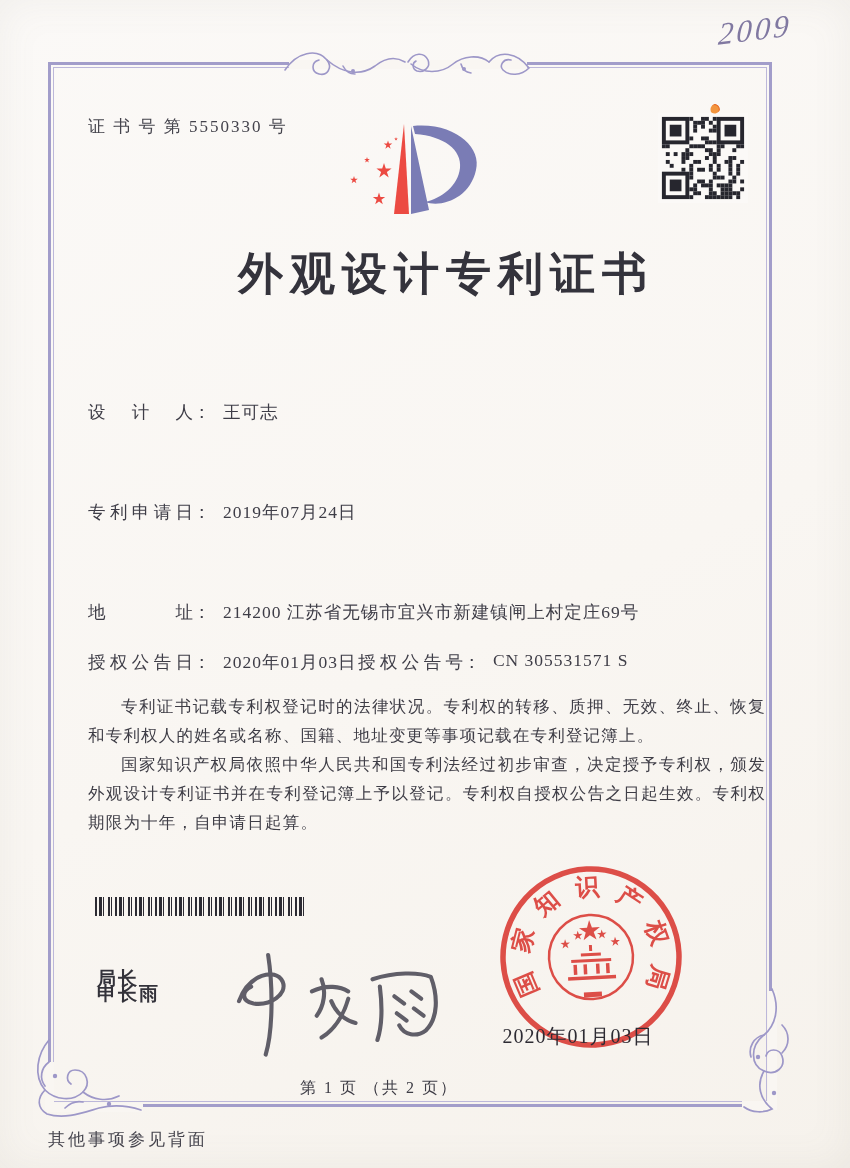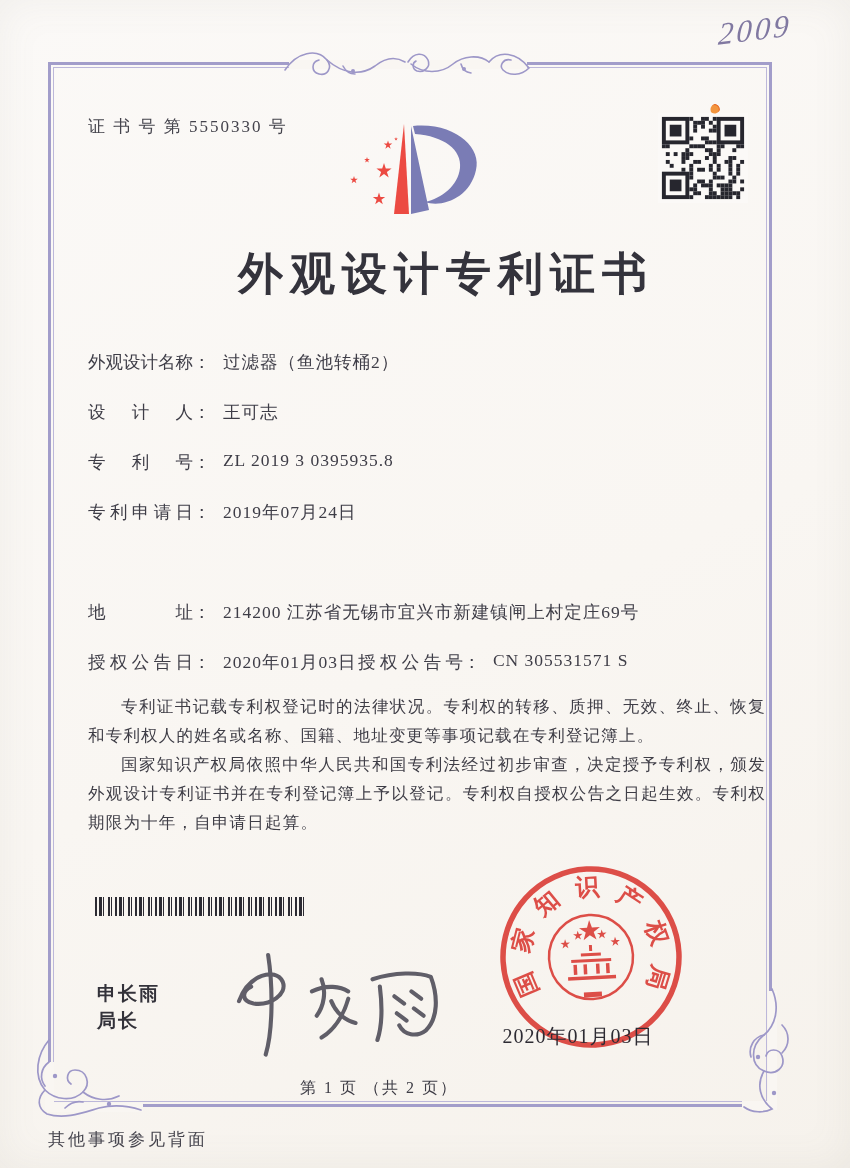--- a/index.html
+++ b/index.html
@@ -61,21 +61,21 @@
         #2c2b33 4px 7px, transparent 7px 8px,
         #2c2b33 8px 9px, transparent 9px 13px,
         #2c2b33 13px 15px, transparent 15px 16px,
         #2c2b33 16px 17px, transparent 17px 20px);
   }
   .commissioner-title,.commissioner-name{
     position:absolute; left:97px; z-index:4;
     font-family:"Liberation Sans","DejaVu Sans",sans-serif;
     font-size:19px; font-weight:600; letter-spacing:2px; color:#33323a;
   }
-  .commissioner-title{top:1008px;}
+  .commissioner-title{top:966px;}
   .commissioner-name{top:949px;margin-top:32px;}
   .signature{position:absolute; left:205px; top:938px; width:255px; height:102px; z-index:4;}
   .seal{position:absolute; left:495px; top:861px; width:192px; height:192px; z-index:5; opacity:.92; mix-blend-mode:multiply;}
   .seal-date{
     position:absolute; left:492px; top:1023px; width:172px; text-align:center; z-index:6;
     font-size:20px; letter-spacing:1px; color:#2d2b33;
   }
   .page-info{
     position:absolute; left:48px; width:662px; top:1078px; text-align:center; z-index:4;
     font-size:16px; letter-spacing:2px; color:#3e3d46;
@@ -302,31 +302,23 @@
             <rect x="4" y="4" width="20" height="20" fill="#fbf9f7"></rect>
             <rect x="8" y="8" width="12" height="12"></rect>
         </g>
       </g>
     </svg>
   </div>
   <div class="fleck"></div>
 
   <div class="title">外观设计专利证书</div>
 
-  <div class="field-row" style="top:350px">
-    <span class="lbl">外观设计名称</span><span class="colon">：</span>
-    <span class="val">过滤器（鱼池转桶2）</span>
-  </div>
   <div class="field-row" style="top:400px">
     <span class="lbl">设计人</span><span class="colon">：</span>
     <span class="val">王可志</span>
-  </div>
-  <div class="field-row" style="top:450px">
-    <span class="lbl">专利号</span><span class="colon">：</span>
-    <span class="val">ZL 2019 3 0395935.8</span>
   </div>
   <div class="field-row" style="top:500px">
     <span class="lbl">专利申请日</span><span class="colon">：</span>
     <span class="val">2019年07月24日</span>
   </div>
   <div class="field-row" style="top:600px">
     <span class="lbl">地址</span><span class="colon">：</span>
     <span class="val">214200 江苏省无锡市宜兴市新建镇闸上村定庄69号</span>
   </div>
 

